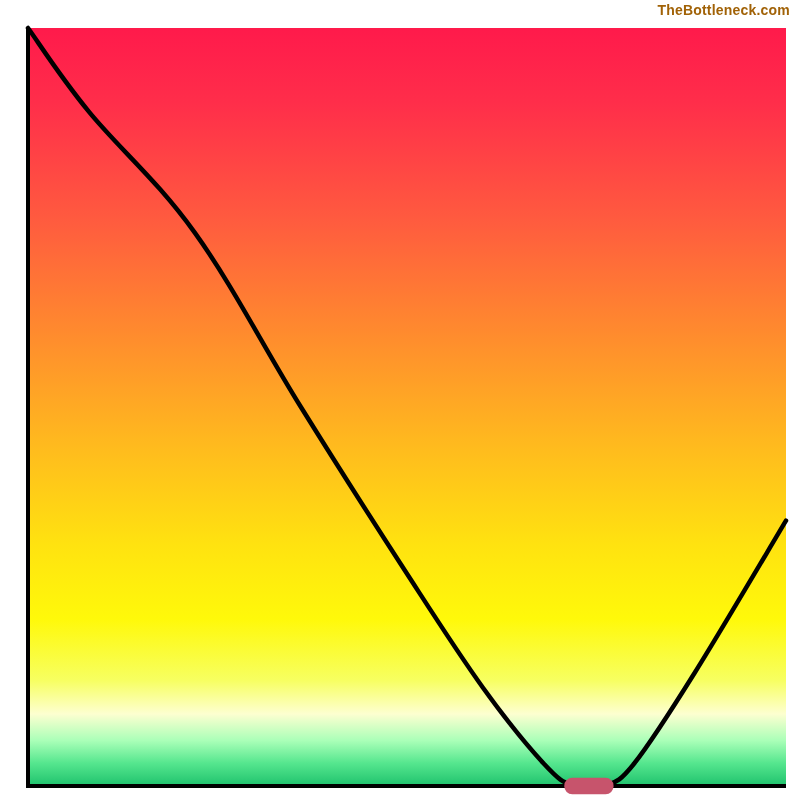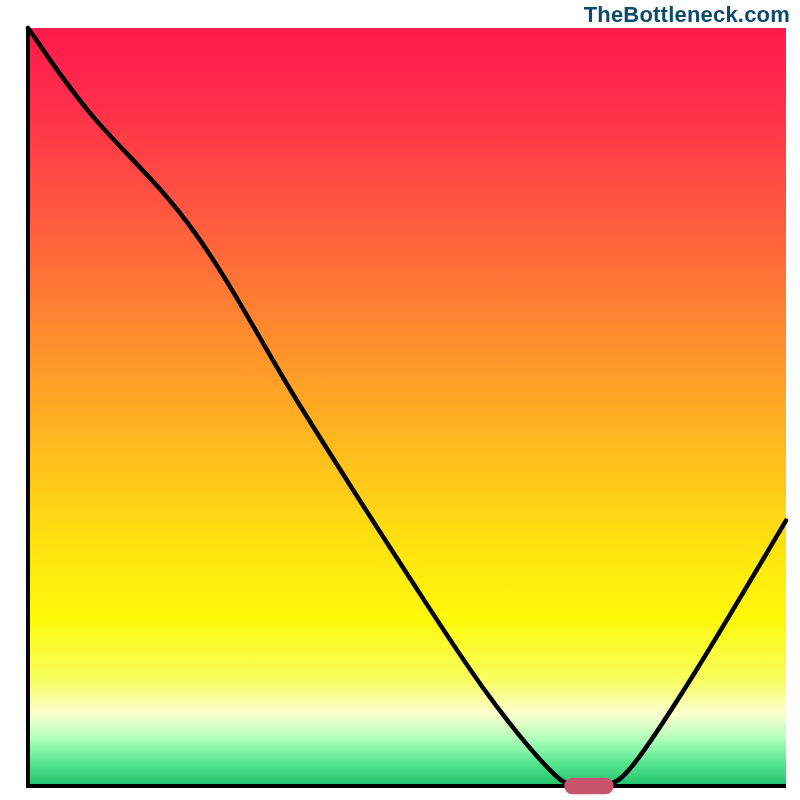--- a/index.html
+++ b/index.html
@@ -13,23 +13,23 @@
   }
   .chart-wrap {
     position: relative;
     width: 800px;
     height: 800px;
   }
   .watermark {
     position: absolute;
     top: 2px;
     right: 10px;
-    font-size: 22px;
+    font-size: 14px;
     font-weight: 600;
-    color: #0c4a6e;
+    color: #a16207;
     letter-spacing: 0.2px;
     z-index: 20;
   }
   svg {
     display: block;
   }
 </style>
 </head>
 <body>
 

